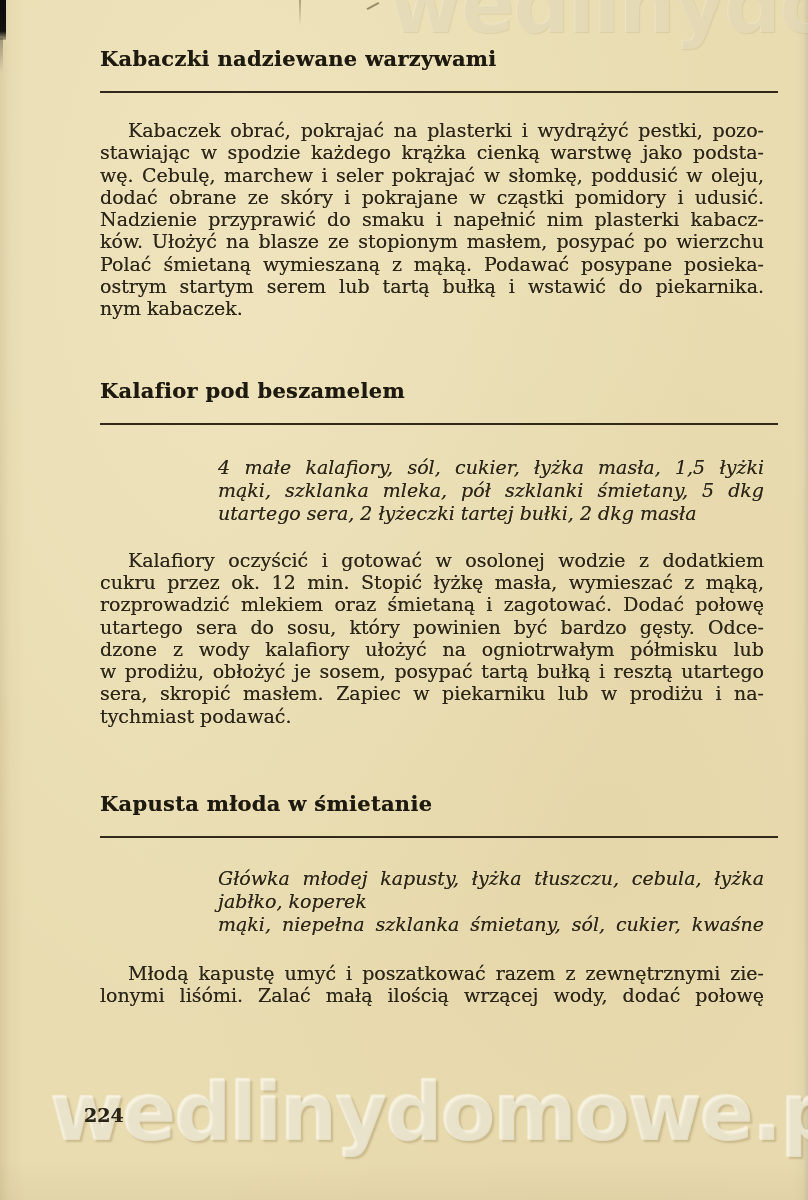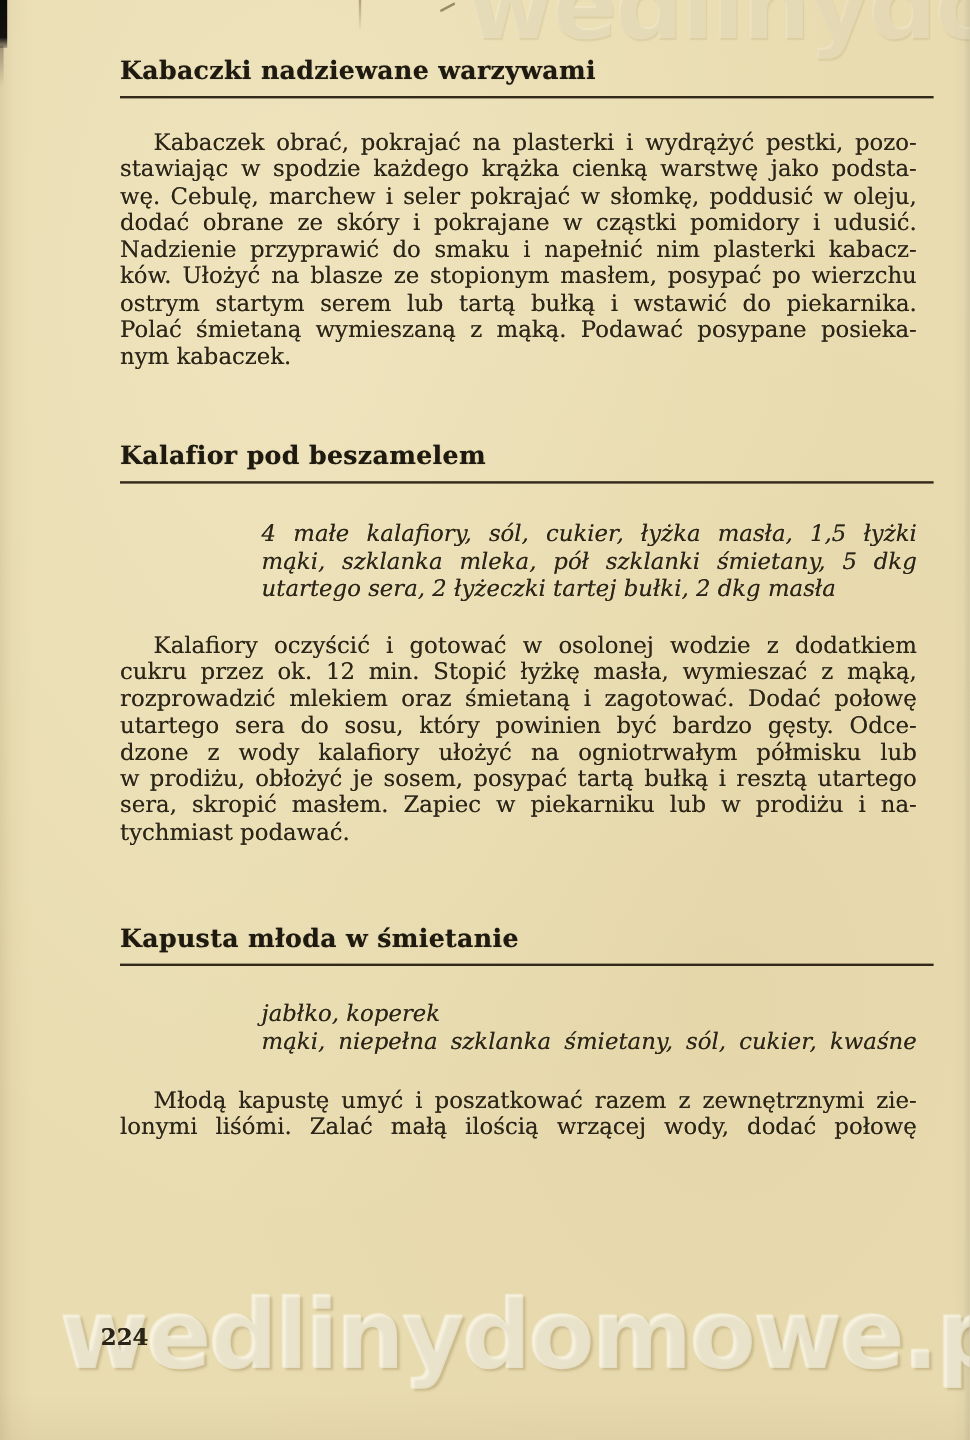--- a/index.html
+++ b/index.html
@@ -29,21 +29,21 @@
     width: 664px;
   }
 
   .recipe-title {
     margin: 0;
     font-size: 21px;
     line-height: 26px;
     font-weight: 700;
     letter-spacing: 0.3px;
     color: #1f1a10;
-    padding-bottom: 8px;
+    padding-bottom: 19px;
     border-bottom: 2.5px solid #32291b;
     width: calc(100% + 14px);
     text-shadow: 0 0 0.6px rgba(31,26,16,0.7);
   }
   .mt-s2 { margin-top: 58px; }
   .mt-s3 { margin-top: 64px; }
 
   .ingredients {
     margin: 31px 0 0 118px;
     width: 546px;
@@ -153,22 +153,22 @@
   <div class="content">
 
     <h2 class="recipe-title">Kabaczki nadziewane warzywami</h2>
     <div class="instructions">
       <div class="line jline indent">Kabaczek obrać, pokrajać na plasterki i wydrążyć pestki, pozo-</div>
       <div class="line jline">stawiając w spodzie każdego krążka cienką warstwę jako podsta-</div>
       <div class="line jline">wę. Cebulę, marchew i seler pokrajać w słomkę, poddusić w oleju,</div>
       <div class="line jline">dodać obrane ze skóry i pokrajane w cząstki pomidory i udusić.</div>
       <div class="line jline">Nadzienie przyprawić do smaku i napełnić nim plasterki kabacz-</div>
       <div class="line jline">ków. Ułożyć na blasze ze stopionym masłem, posypać po wierzchu</div>
+      <div class="line jline">Polać śmietaną wymieszaną z mąką. Podawać posypane posieka-</div>
       <div class="line jline">ostrym startym serem lub tartą bułką i wstawić do piekarnika.</div>
-      <div class="line jline">Polać śmietaną wymieszaną z mąką. Podawać posypane posieka-</div>
       <div class="line">nym kabaczek.</div>
     </div>
 
     <h2 class="recipe-title mt-s2">Kalafior pod beszamelem</h2>
     <div class="ingredients">
       <div class="line jline">4 małe kalafiory, sól, cukier, łyżka masła, 1,5 łyżki</div>
       <div class="line jline">mąki, szklanka mleka, pół szklanki śmietany, 5 dkg</div>
       <div class="line">utartego sera, 2 łyżeczki tartej bułki, 2 dkg masła</div>
     </div>
     <div class="instructions mt-p2">
@@ -177,20 +177,21 @@
       <div class="line jline">rozprowadzić mlekiem oraz śmietaną i zagotować. Dodać połowę</div>
       <div class="line jline">utartego sera do sosu, który powinien być bardzo gęsty. Odce-</div>
       <div class="line jline">dzone z wody kalafiory ułożyć na ogniotrwałym półmisku lub</div>
       <div class="line jline">w prodiżu, obłożyć je sosem, posypać tartą bułką i resztą utartego</div>
       <div class="line jline">sera, skropić masłem. Zapiec w piekarniku lub w prodiżu i na-</div>
       <div class="line">tychmiast podawać.</div>
     </div>
 
     <h2 class="recipe-title mt-s3">Kapusta młoda w śmietanie</h2>
     <div class="ingredients mt-i3">
+      <div class="line jline">Główka młodej kapusty, łyżka tłuszczu, cebula, łyżka</div>
       <div class="line">jabłko, koperek</div>
       <div class="line jline">mąki, niepełna szklanka śmietany, sól, cukier, kwaśne</div>
     </div>
     <div class="instructions mt-p3">
       <div class="line jline indent">Młodą kapustę umyć i poszatkować razem z zewnętrznymi zie-</div>
       <div class="line jline">lonymi liśómi. Zalać małą ilością wrzącej wody, dodać połowę</div>
     </div>
 
   </div>
 

